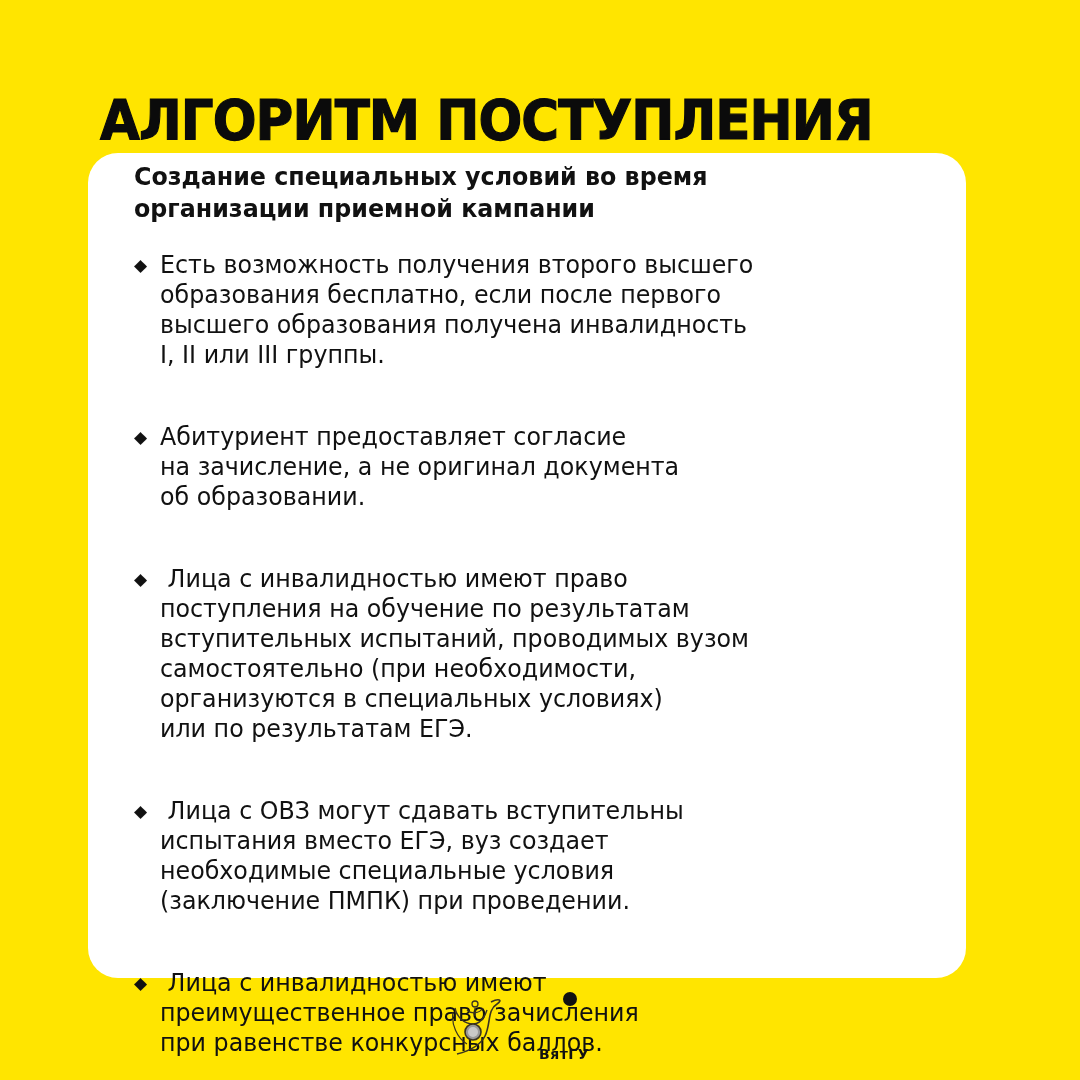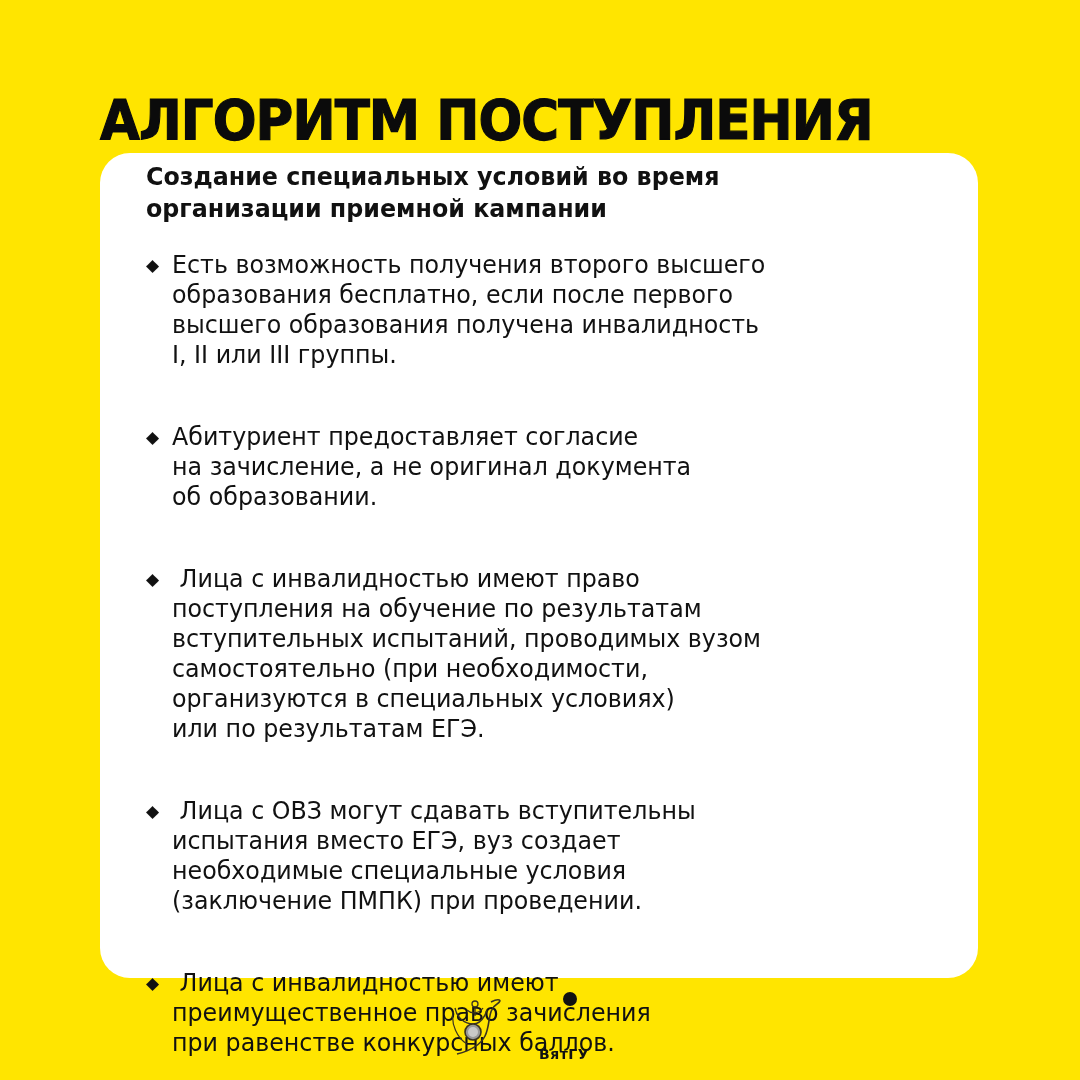--- a/index.html
+++ b/index.html
@@ -26,21 +26,21 @@
       line-height: 72px;
       letter-spacing: -1px;
       color: #0b0b0b;
       white-space: nowrap;
       transform-origin: left center;
       transform: scaleX(0.92);
       -webkit-text-stroke: 1.2px #0b0b0b;
     }
     .card {
       position: absolute;
-      left: 100px;
+      left: 88px;
       top: 153px;
       width: 878px;
       height: 825px;
       background: #ffffff;
       border-radius: 30px;
     }
     .subtitle {
       position: absolute;
       left: 46px;
       top: 8px;

